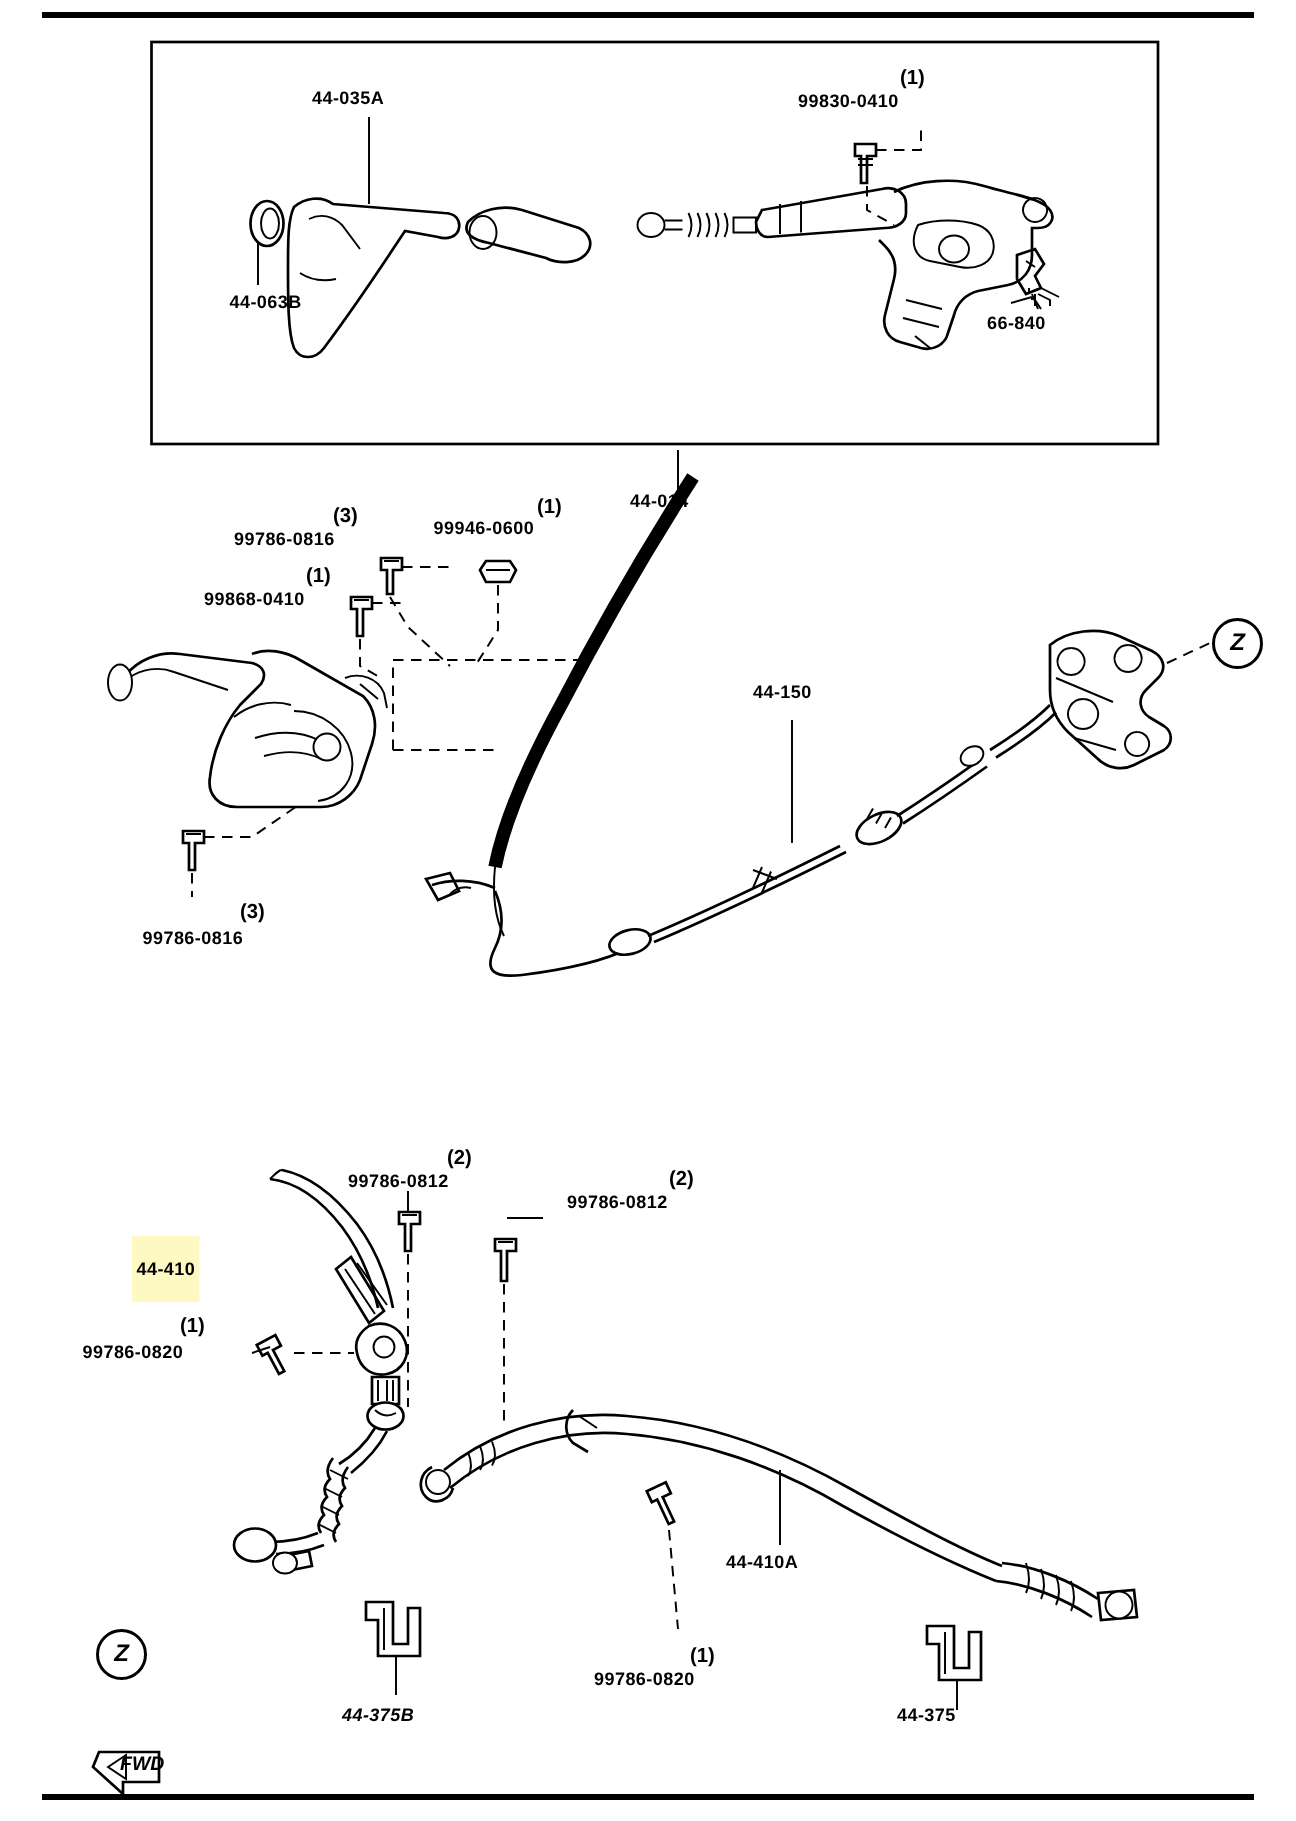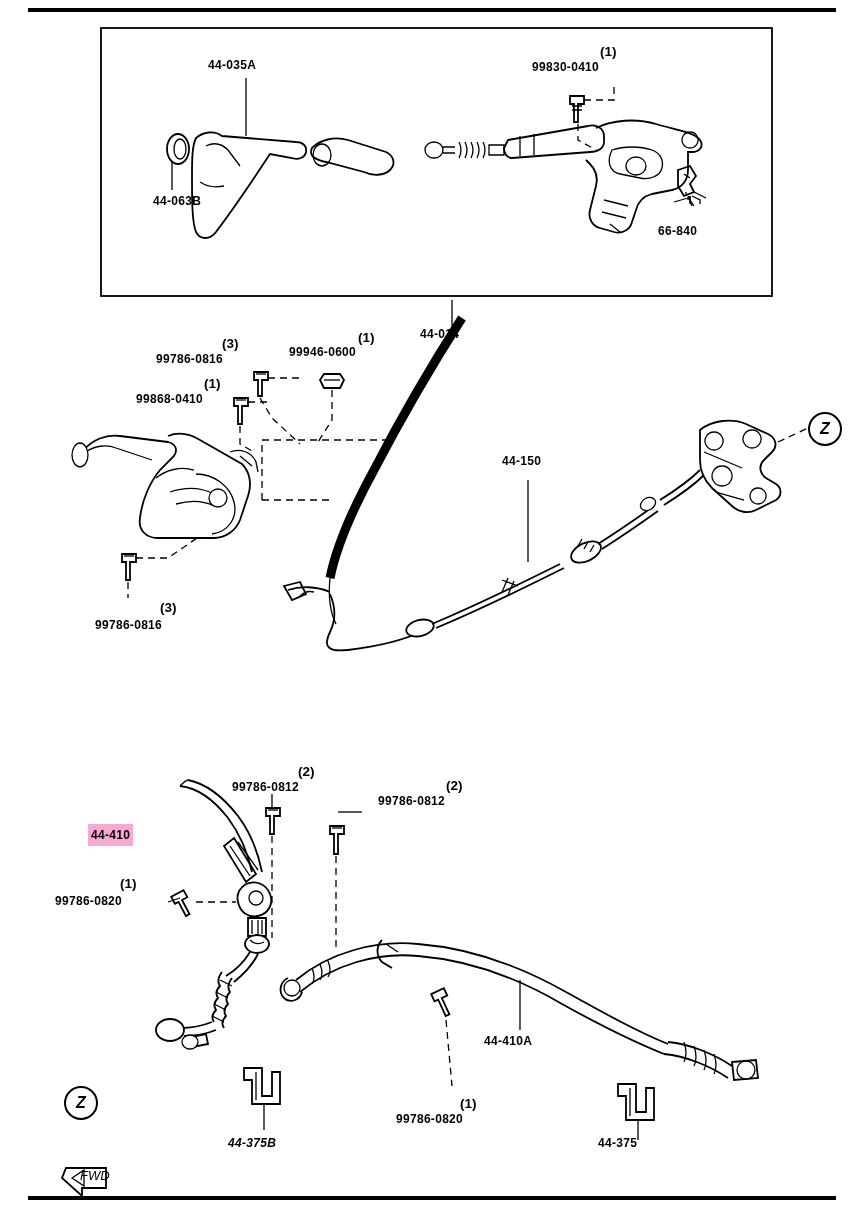--- a/index.html
+++ b/index.html
@@ -37,40 +37,40 @@
     letter-spacing: 0.3px;
   }
   .qty {
     position: absolute;
     font-weight: bold;
     font-size: 13.5px;
     color: #000;
     white-space: nowrap;
   }
   .label.highlight {
-    background: #f9a8d4;
-    padding: 4px 3px;
+    background: #fef9c3;
+    padding: 15px 3px;
   }
   .zcirc {
     position: absolute;
     width: 30px;
     height: 30px;
     border: 2px solid #000;
     border-radius: 50%;
     font-weight: bold;
     font-size: 16px;
     font-style: italic;
     display: flex;
     align-items: center;
     justify-content: center;
     background: #fff;
   }
   .fwd {
     position: absolute;
-    font-weight: normal;
+    font-weight: bold;
     font-style: italic;
     font-size: 13px;
   }
   svg {
     position: absolute;
     left: 0;
     top: 0;
     overflow: visible;
   }
   .ln { stroke: #000; fill: none; }
@@ -307,21 +307,21 @@
 
     <path class="ln med" d="M66,1168 L106,1168 L106,1188 L82,1188 L82,1196 L62,1178 Z"></path>
     <path class="ln thin" d="M72,1178 L84,1170 L84,1186 Z"></path>
 
   </svg>
 
   <div class="label" style="left:208px; top:58px;">44-035A</div>
   <div class="label" style="left:113px; top:194px;margin-left:40px;">44-063B</div>
   <div class="qty" style="left:600px; top:44px;">(1)</div>
   <div class="label" style="left:532px; top:60px;text-align:center;">99830-0410</div>
-  <div class="label" style="left:658px; top:208px;margin-top:16px;">66-840</div>
+  <div class="label" style="left:658px; top:208px;">66-840</div>
 
   <div class="label" style="left:420px; top:327px;">44-014</div>
 
   <div class="qty" style="left:222px; top:336px;">(3)</div>
   <div class="label" style="left:156px; top:352px;">99786-0816</div>
 
   <div class="qty" style="left:358px; top:330px;">(1)</div>
   <div class="label" style="left:289px; top:345px;">99946-0600</div>
 
   <div class="qty" style="left:204px; top:376px;">(1)</div>

